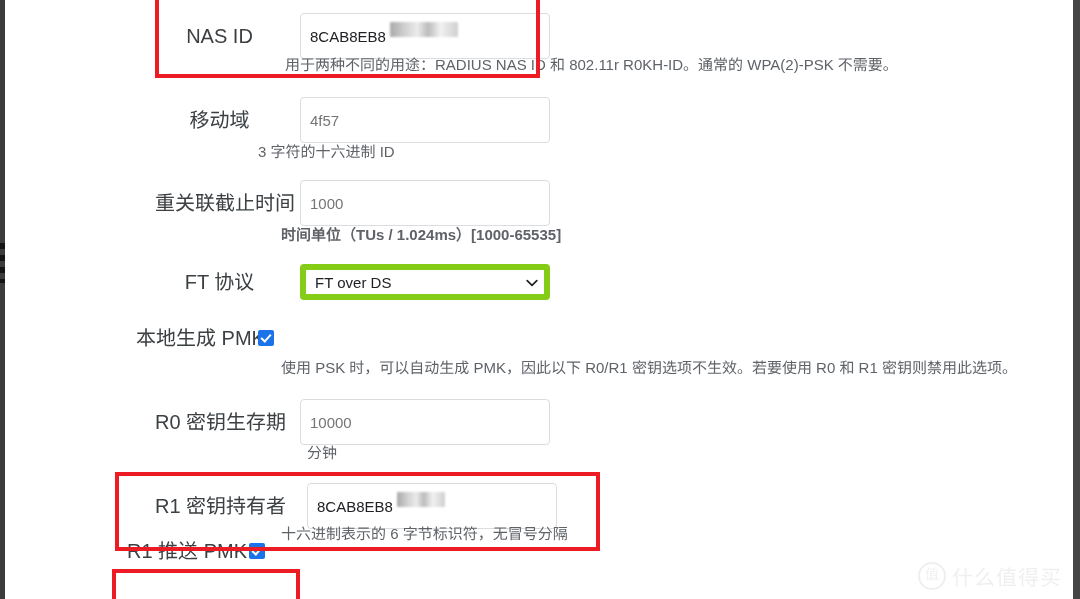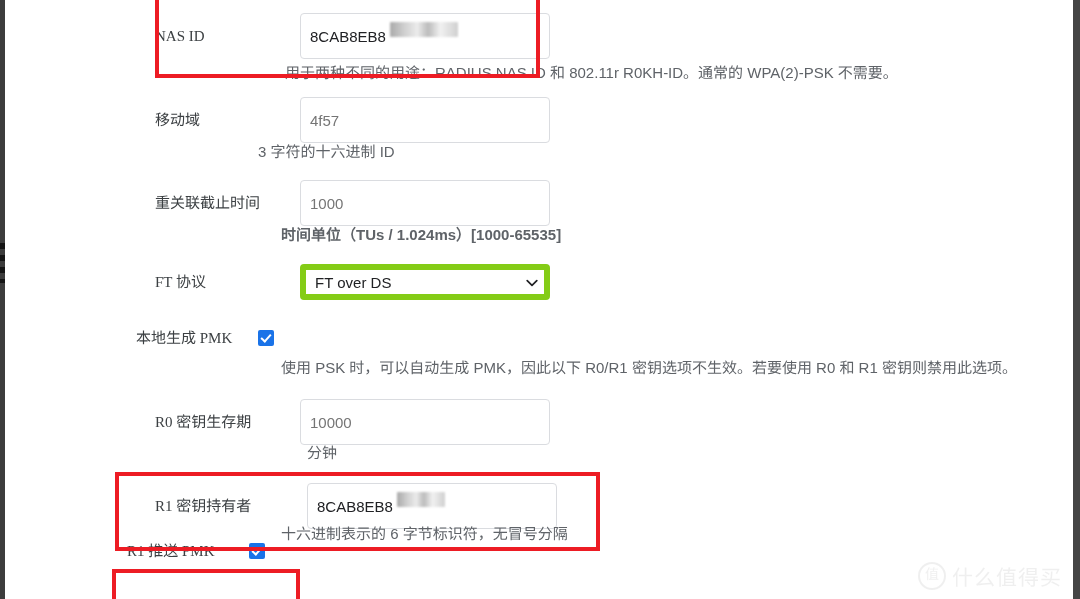--- a/index.html
+++ b/index.html
@@ -48,28 +48,27 @@
     top: 0;
     width: 1080px;
   }
   .row {
     position: absolute;
     display: flex;
     align-items: center;
   }
   .label {
     width: 145px;
-    text-align: left;
+    text-align: center;
     padding-right: 16px;
     box-sizing: border-box;
-    font-size: 15px;
+    font-size: 20px;
     color: #3c4043;
     line-height: 20px;
     white-space: nowrap;
-    font-family: Liberation Serif, serif;
   }
   .control { position: relative; }
 
   input.txt {
     width: 250px;
     height: 46px;
     box-sizing: border-box;
     padding: 0 9px;
     font-family: "Liberation Sans", "DejaVu Sans", sans-serif;
     font-size: 15px;
@@ -204,21 +203,21 @@
 
   <div class="form">
 
     <div class="row" style="left:155px; top:13px;">
       <div class="label">NAS ID</div>
       <div class="control">
         <input class="txt filled" type="text" value="8CAB8EB8" style="">
         <div class="mask" style="left:90px; width:68px;"></div>
       </div>
     </div>
-    <div class="hint" style="left:285px; top:55px;margin-top:8px;">用于两种不同的用途：RADIUS NAS ID 和 802.11r R0KH-ID。通常的 WPA(2)-PSK 不需要。</div>
+    <div class="hint" style="left:285px; top:55px;">用于两种不同的用途：RADIUS NAS ID 和 802.11r R0KH-ID。通常的 WPA(2)-PSK 不需要。</div>
 
     <div class="row" style="left:155px; top:97px;">
       <div class="label">移动域</div>
       <div class="control">
         <input class="txt" type="text" placeholder="4f57" style="">
       </div>
     </div>
     <div class="hint" style="left:258px; top:142px;">3 字符的十六进制 ID</div>
 
     <div class="row" style="left:155px; top:180px;">

